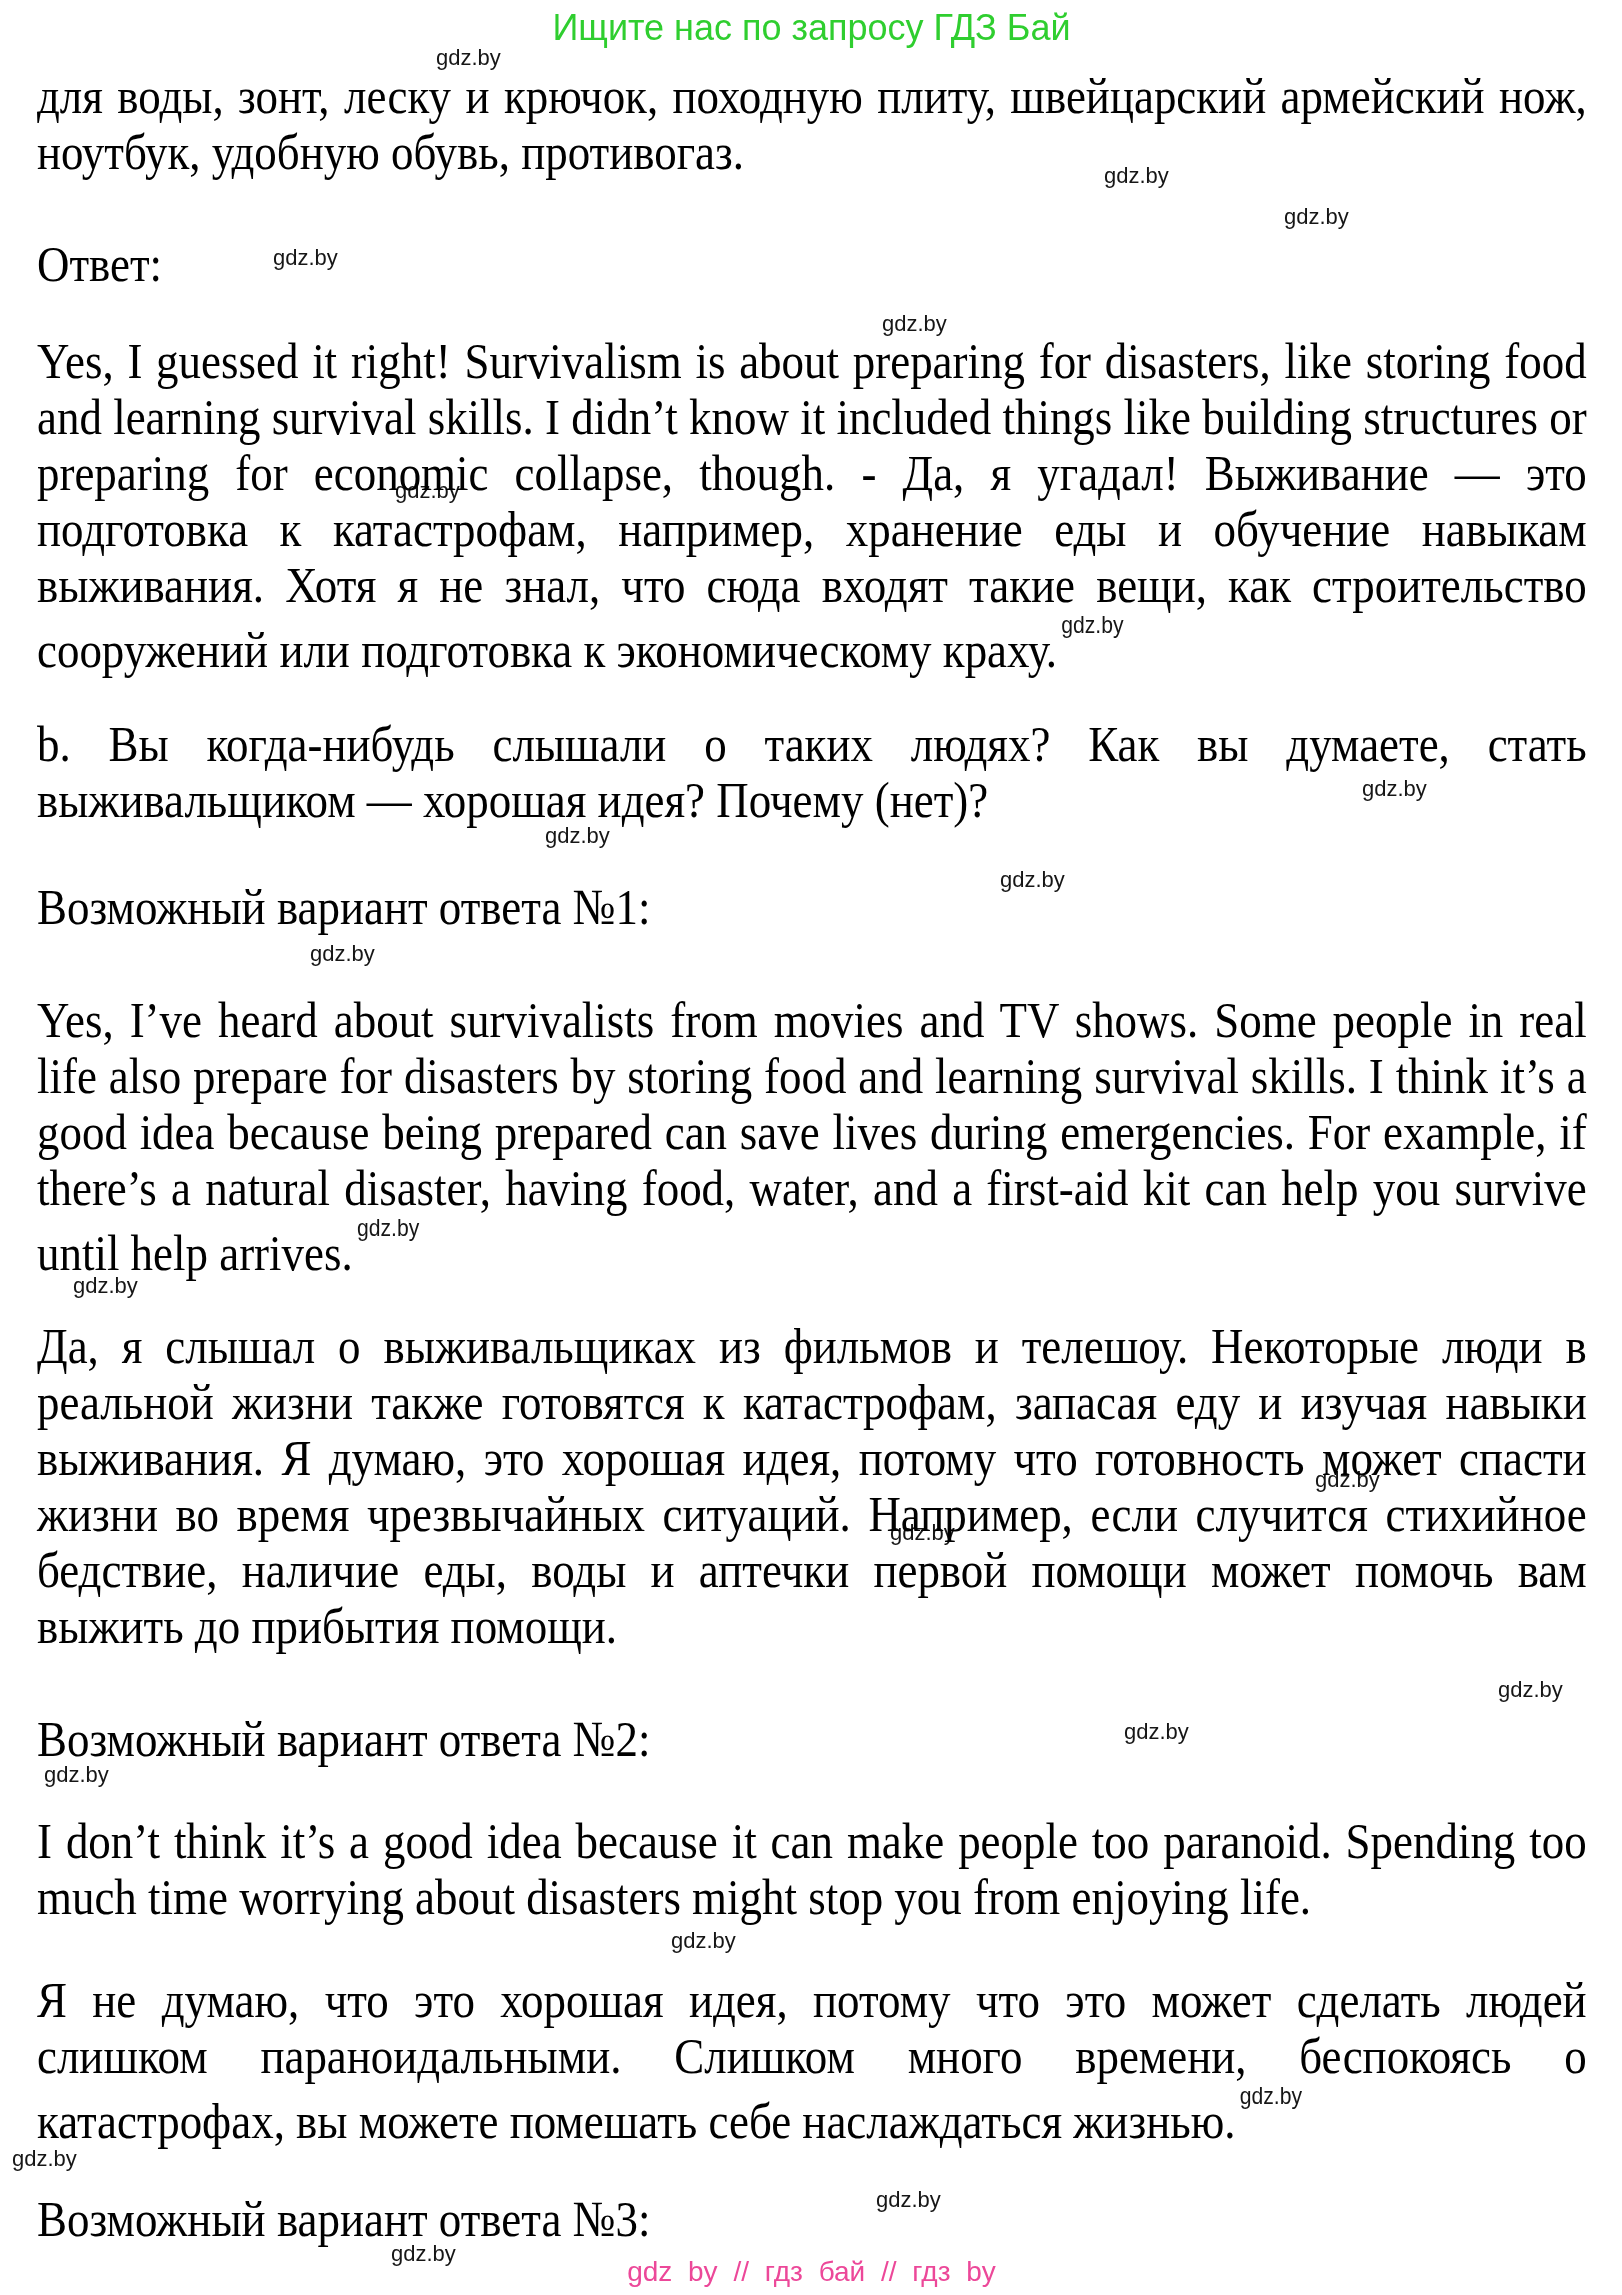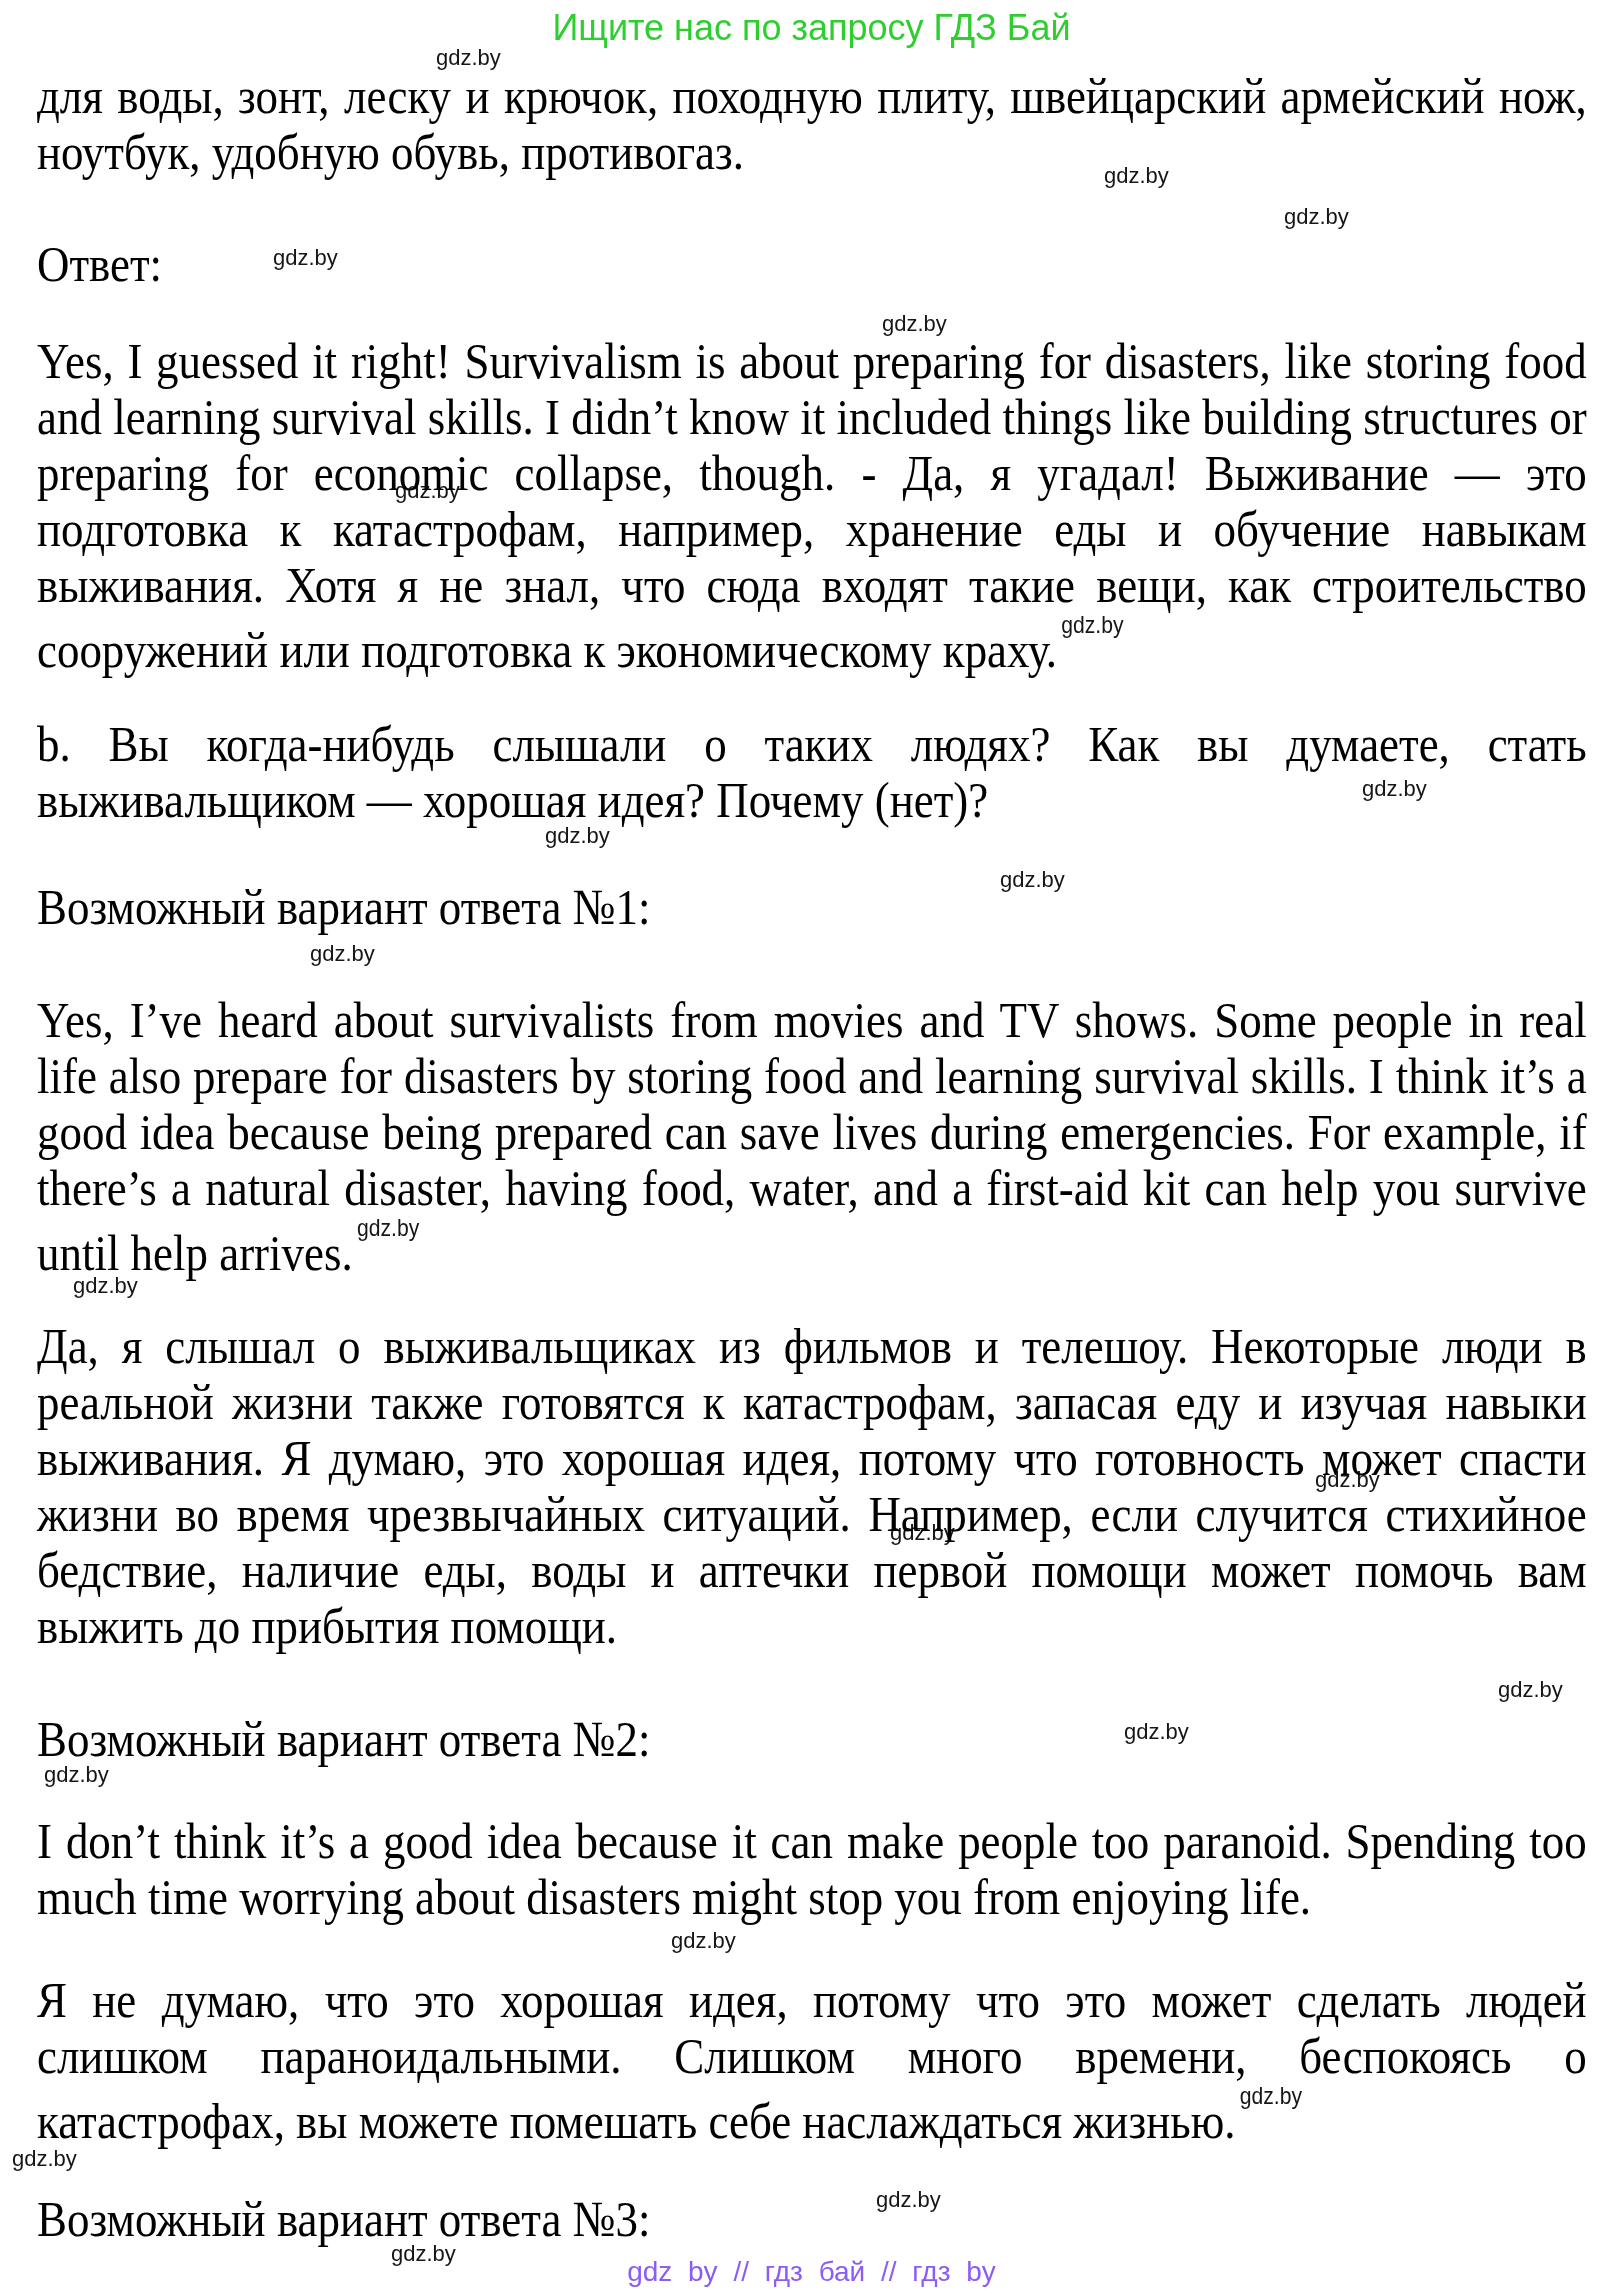--- a/index.html
+++ b/index.html
@@ -56,21 +56,21 @@
     margin-left: 4.8px;
   }
   .footer-line {
     position: absolute;
     left: 0;
     right: 0;
     top: 2256px;
     text-align: center;
     font-family: "Liberation Sans", sans-serif;
     font-size: 28px;
-    color: #8b5cf6;
+    color: #ec4899;
     word-spacing: 8px;
   }
 </style>
 </head>
 <body>
 
 <div class="page">
 
   <div class="green-header">Ищите нас по запросу ГДЗ Бай</div>
 

